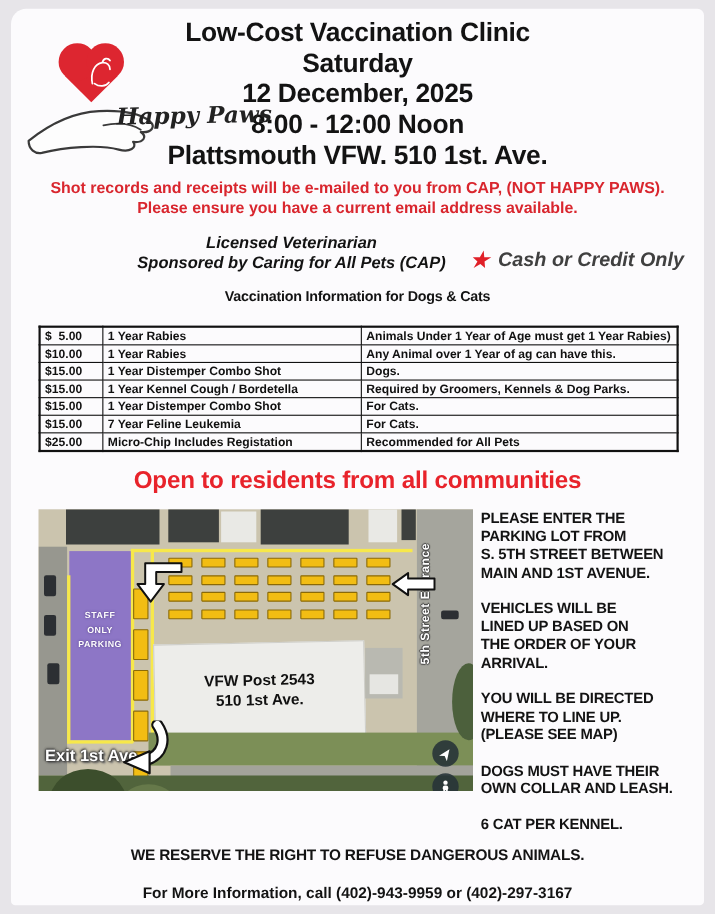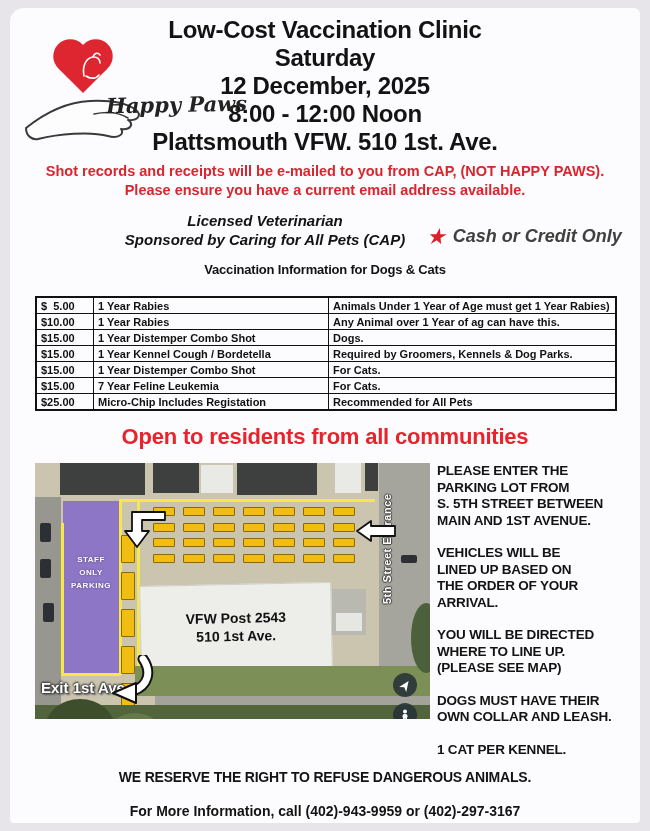--- a/index.html
+++ b/index.html
@@ -310,19 +310,19 @@
 MAIN AND 1ST AVENUE.</p>
     <p>VEHICLES WILL BE
 LINED UP BASED ON
 THE ORDER OF YOUR
 ARRIVAL.</p>
     <p>YOU WILL BE DIRECTED
 WHERE TO LINE UP.
 (PLEASE SEE MAP)</p>
     <p>DOGS MUST HAVE THEIR
 OWN COLLAR AND LEASH.</p>
-    <p>1 CAT PER KENNEL.</p>
+    <p>6 CAT PER KENNEL.</p>
   </div>
 
   <div class="footer-warning">WE RESERVE THE RIGHT TO REFUSE DANGEROUS ANIMALS.</div>
   <div class="footer-contact">For More Information, call (402)-943-9959 or (402)-297-3167</div>
 
 </div>
 
 </body></html>

